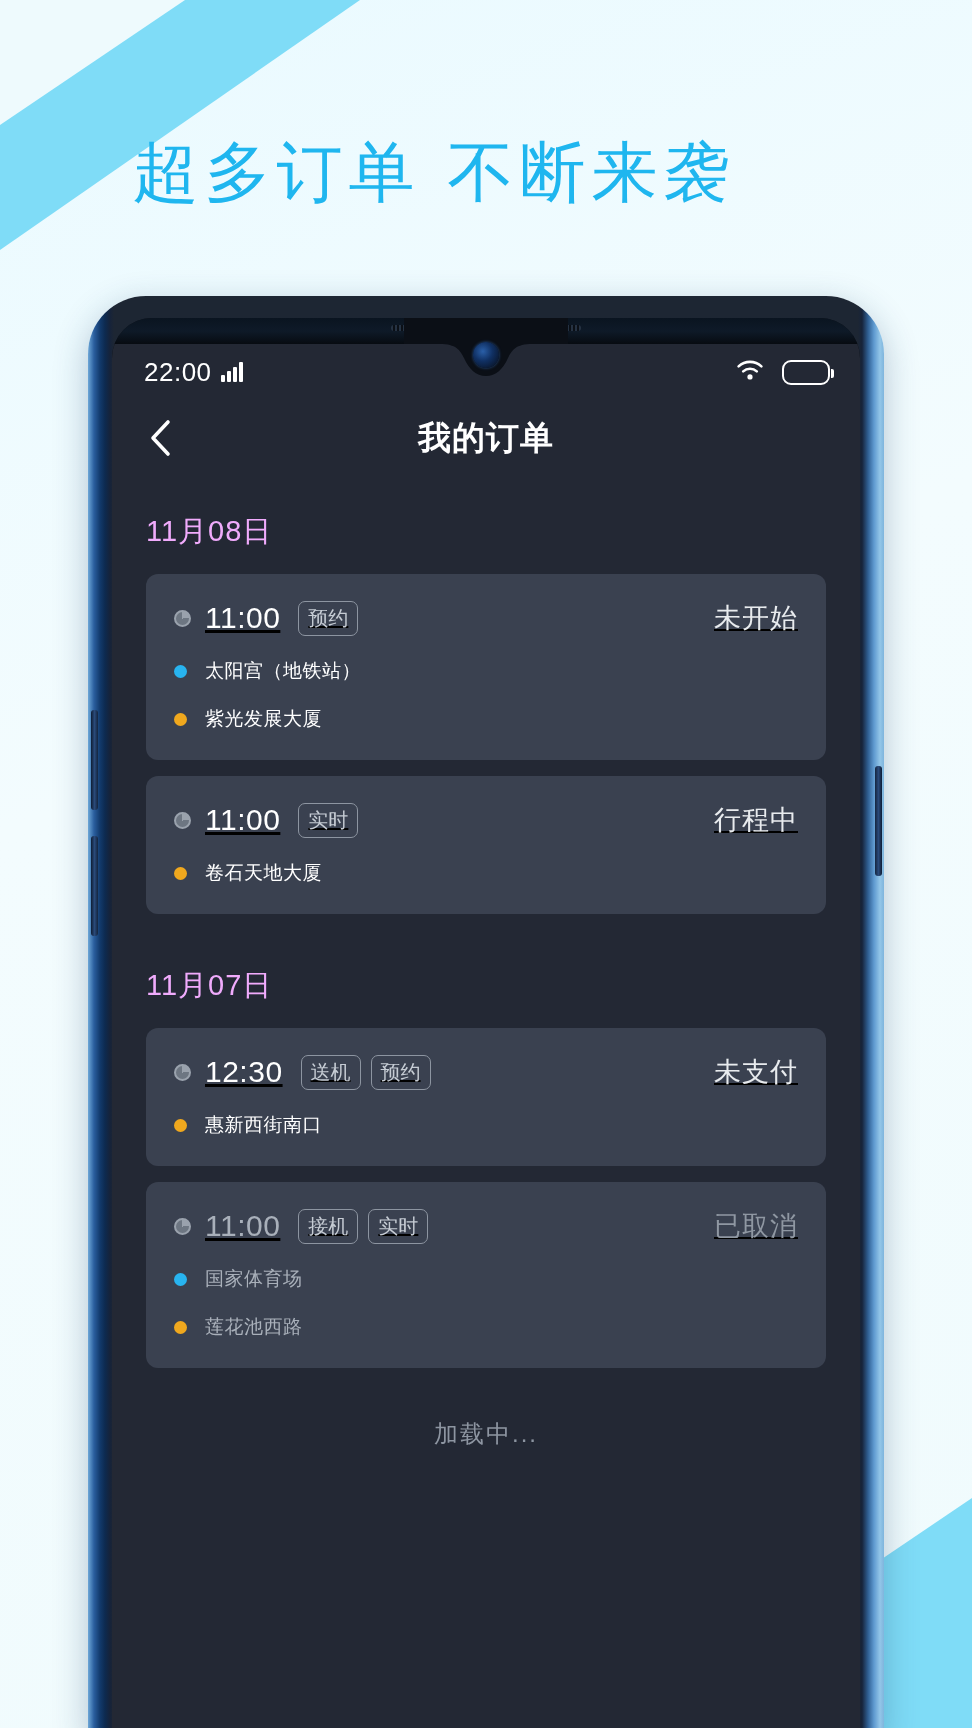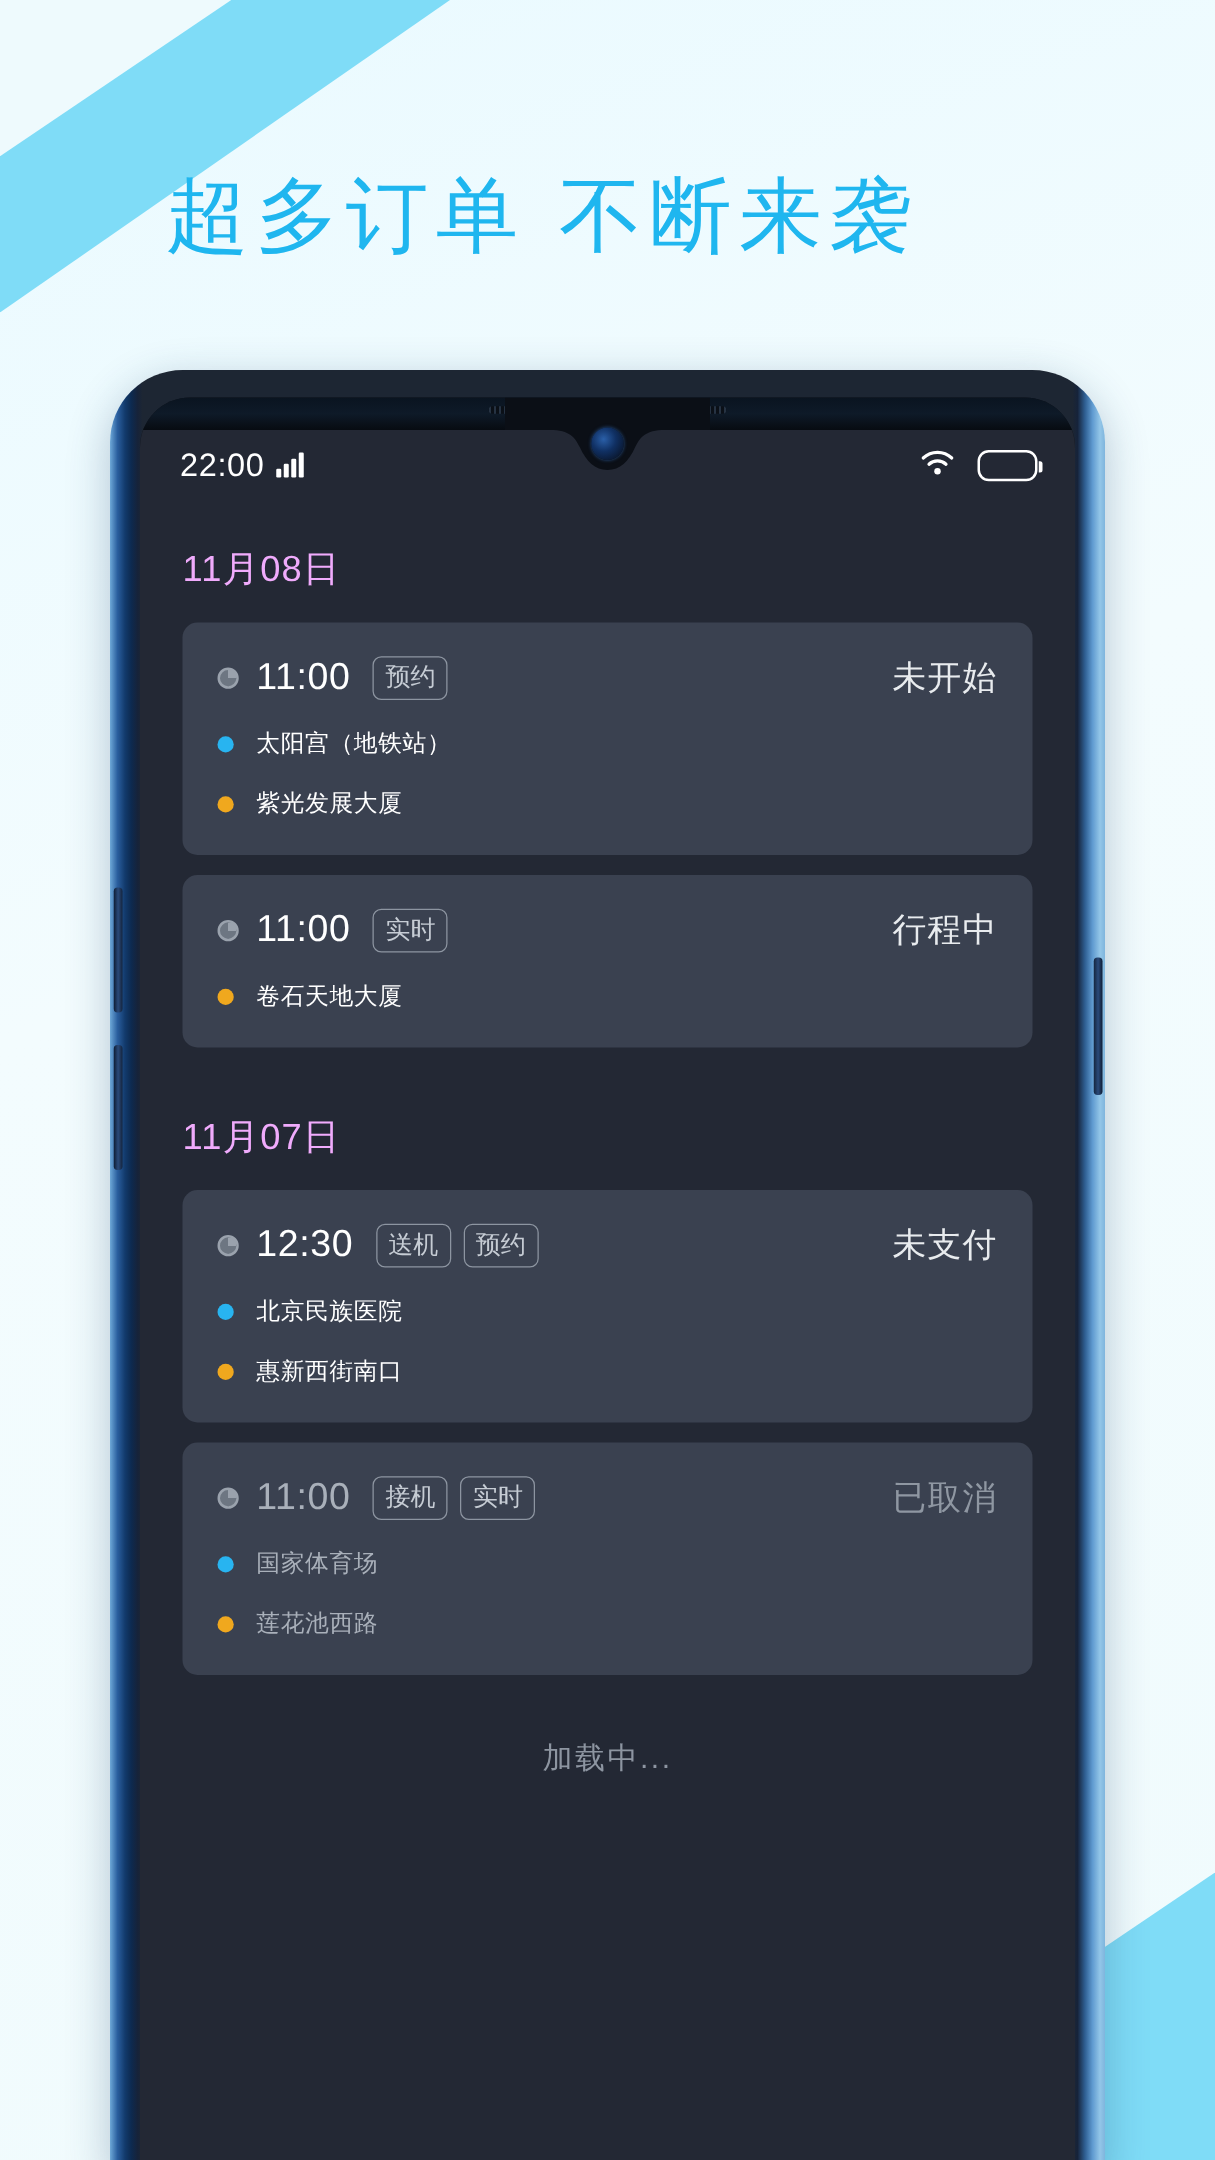--- a/index.html
+++ b/index.html
@@ -138,21 +138,21 @@
     color:#f0abfc; font-size:29px; letter-spacing:1px;
     padding:36px 0 22px 34px;
   }
   .card{
     margin:0 34px 16px 34px;
     background:#3a4150;
     border-radius:12px;
     padding:26px 28px 28px 28px;
   }
   .card.dim .row-text,.card.dim .time{ color:#a9b0ba; }
-  .card-top{ display:flex; align-items:center; }
+  .card-top{ display:flex; align-items:center;text-decoration:underline; }
   .clock{
     width:17px; height:17px; border-radius:50%;
     background:conic-gradient(#9aa2ad 0 25%, #6d7682 25% 100%);
     border:2px solid #9aa2ad; margin-right:14px; flex:none;
   }
   .time{ color:#fff; font-size:30px; letter-spacing:.5px; }
   .tags{ display:flex; gap:10px; margin-left:18px; }
   .tag{
     border:1.5px solid #8d95a1; border-radius:7px;
     color:#c6ccd4; font-size:20px; line-height:1;
@@ -232,20 +232,28 @@
             <svg width="32" height="24" viewBox="0 0 32 24">
               <path d="M16 21.5a2.6 2.6 0 1 0 0-5.2 2.6 2.6 0 0 0 0 5.2z" fill="#fff"></path>
               <path d="M9.2 13.4a10 10 0 0 1 13.6 0" stroke="#fff" stroke-width="2.6" fill="none" stroke-linecap="round"></path>
               <path d="M4.6 8.4a16.7 16.7 0 0 1 22.8 0" stroke="#fff" stroke-width="2.6" fill="none" stroke-linecap="round"></path>
             </svg>
           </span>
           <span class="battery"></span>
         </div>
       </div>
 
+      <div class="titlebar">
+        <div class="back-btn">
+          <svg width="22" height="38" viewBox="0 0 22 38">
+            <path d="M19 3 L4 19 L19 35" stroke="#fff" stroke-width="3.6" fill="none" stroke-linecap="round" stroke-linejoin="round"></path>
+          </svg>
+        </div>
+        <div class="page-title">我的订单</div>
+      </div>
 
       <div class="list">
 
         <div class="date-head">11月08日</div>
 
         <div class="card">
           <div class="card-top">
             <span class="clock"></span>
             <span class="time">11:00</span>
             <span class="tags">
@@ -284,24 +292,20 @@
           <div class="card-top">
             <span class="clock"></span>
             <span class="time">12:30</span>
             <span class="tags">
               <span class="tag">送机</span>
               <span class="tag">预约</span>
             </span>
             <span class="status">未支付</span>
           </div>
           <div class="row">
-            <span class="dot start"></span>
-            <span class="row-text">北京民族医院</span>
-          </div>
-          <div class="row">
             <span class="dot end"></span>
             <span class="row-text">惠新西街南口</span>
           </div>
         </div>
 
         <div class="card dim">
           <div class="card-top">
             <span class="clock"></span>
             <span class="time">11:00</span>
             <span class="tags">

